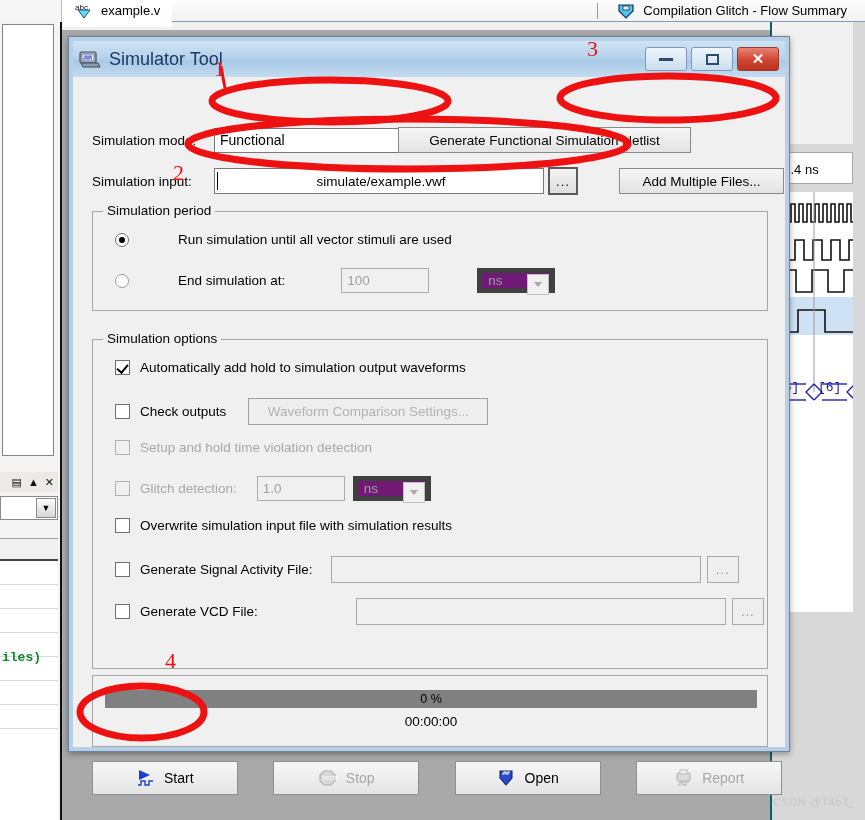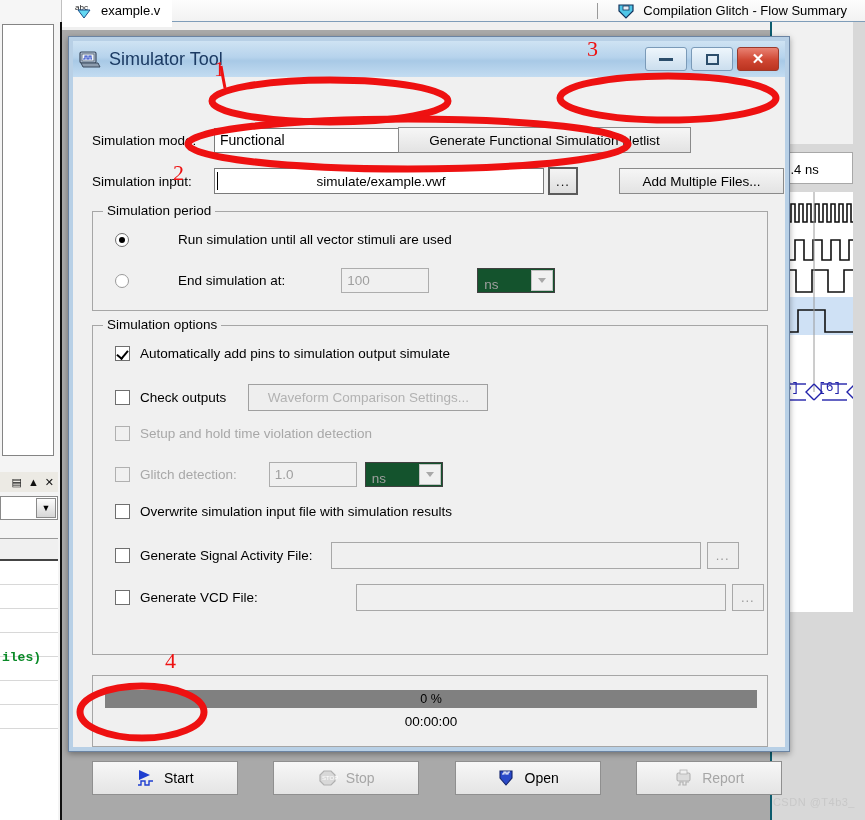--- a/index.html
+++ b/index.html
@@ -135,21 +135,21 @@
   }
   .btn-add { position:absolute; left:527px; top:1px; width:165px; height:26px; }
 
   
   .group { position:absolute; border:1px solid #a6a6a6; }
   .group > legend, .group-title {
     position:absolute; top:-9px; left:10px; background:#f0f0f0;
     padding:0 4px; font-size:13.5px; color:#000;
   }
   .grp-period { left:18px; top:132px; width:676px; height:100px; }
-  .grp-options { left:18px; top:246px; width:676px; height:330px; }
+  .grp-options { left:18px; top:260px; width:676px; height:330px; }
   .grp-progress { left:18px; top:596px; width:676px; height:72px; }
 
   
   .radio-row { position:absolute; display:flex; align-items:center;gap:40px; }
   .radio {
     width:14px; height:14px; border-radius:50%;
     background:#fff; border:1.5px solid #6f6f6f; margin-right:9px;
     display:flex;align-items:center;justify-content:center; flex:none;
   }
   .radio.on::after { content:""; width:6px; height:6px; border-radius:50%; background:#000; }
@@ -163,21 +163,21 @@
   }
   .cb.dim { border-color:#b0b0b0; background:#f0f0f0;}
   .cb.checked::after{
     content:""; position:absolute; left:3px; top:1px; width:5px; height:9px;
     border-right:2px solid #000; border-bottom:2px solid #000;
     transform: rotate(40deg);
   }
   .dim-text { color:#a8a8a8; }
 
   .small-txt { width:88px; height:25px; background:#f0f0f0; border:1px solid #adadad; display:flex;align-items:center;padding-left:5px; font-size:13.5px; color:#9f9f9f;}
-  .unit-combo { width:78px; height:25px; background:#14532d; border:1px solid #404040; position:relative; display:flex;align-items:flex-end;padding-left:6px;font-size:13.5px;color:#9f9f9f;}
+  .unit-combo { width:78px; height:25px; background:#701a75; border:5px solid #404040; position:relative; display:flex;align-items:flex-start;padding-left:6px;font-size:13.5px;color:#9f9f9f;}
   .unit-combo .arrow { position:absolute;right:1px;top:1px;width:22px;height:21px;background:#f0f0f0;border:1px solid #c2c2c2;display:flex;align-items:center;justify-content:center;}
   .unit-combo .arrow i{width:0;height:0;border-left:4px solid transparent;border-right:4px solid transparent;border-top:5px solid #a8a8a8;}
 
   .btn-wcs { width:240px; height:27px; background:#eeeeee; border:1px solid #a0a0a0; color:#b2b2b2; display:flex;align-items:center;justify-content:center;font-size:13.5px;}
 
   .file-txt { width:370px; height:27px; background:#f0f0f0; border:1px solid #a8a8a8; }
   .file-dots { width:32px; height:27px; background:#eeeeee;border:1px solid #a8a8a8; display:flex;align-items:center;justify-content:center;color:#9a9a9a;font-size:13px;letter-spacing:1px;}
 
   
   .pbar {
@@ -363,38 +363,38 @@
             </span>
         </span>
       </div>
     </div>
 
     <div class="group grp-options">
       <span class="group-title">Simulation options</span>
 
       <div class="cb-row" style="left:22px; top:20px;">
         <span class="cb checked"></span>
-        <span class="lbl">Automatically add pins to simulation output simulate</span>
+        <span class="lbl">Automatically add hold to simulation output waveforms</span>
       </div>
 
       <div class="cb-row" style="left:22px; top:58px;">
         <span class="cb"></span>
         <span class="lbl">Check outputs</span>
         <span class="btn-wcs" style="margin-left:22px;">Waveform Comparison Settings...</span>
       </div>
 
       <div class="cb-row" style="left:22px; top:100px;">
         <span class="cb dim"></span>
         <span class="lbl dim-text">Setup and hold time violation detection</span>
       </div>
 
       <div class="cb-row" style="left:22px; top:136px;">
         <span class="cb dim"></span>
         <span class="lbl dim-text">Glitch detection:</span>
-        <span class="small-txt" style="margin-left:32px;">1.0</span>
+        <span class="small-txt" style="margin-left:20px;">1.0</span>
         <span class="unit-combo" style="margin-left:8px;">
           <span>ns</span>
           <span class="arrow">
               <i></i>
             </span>
         </span>
       </div>
 
       <div class="cb-row" style="left:22px; top:178px;">
         <span class="cb"></span>

